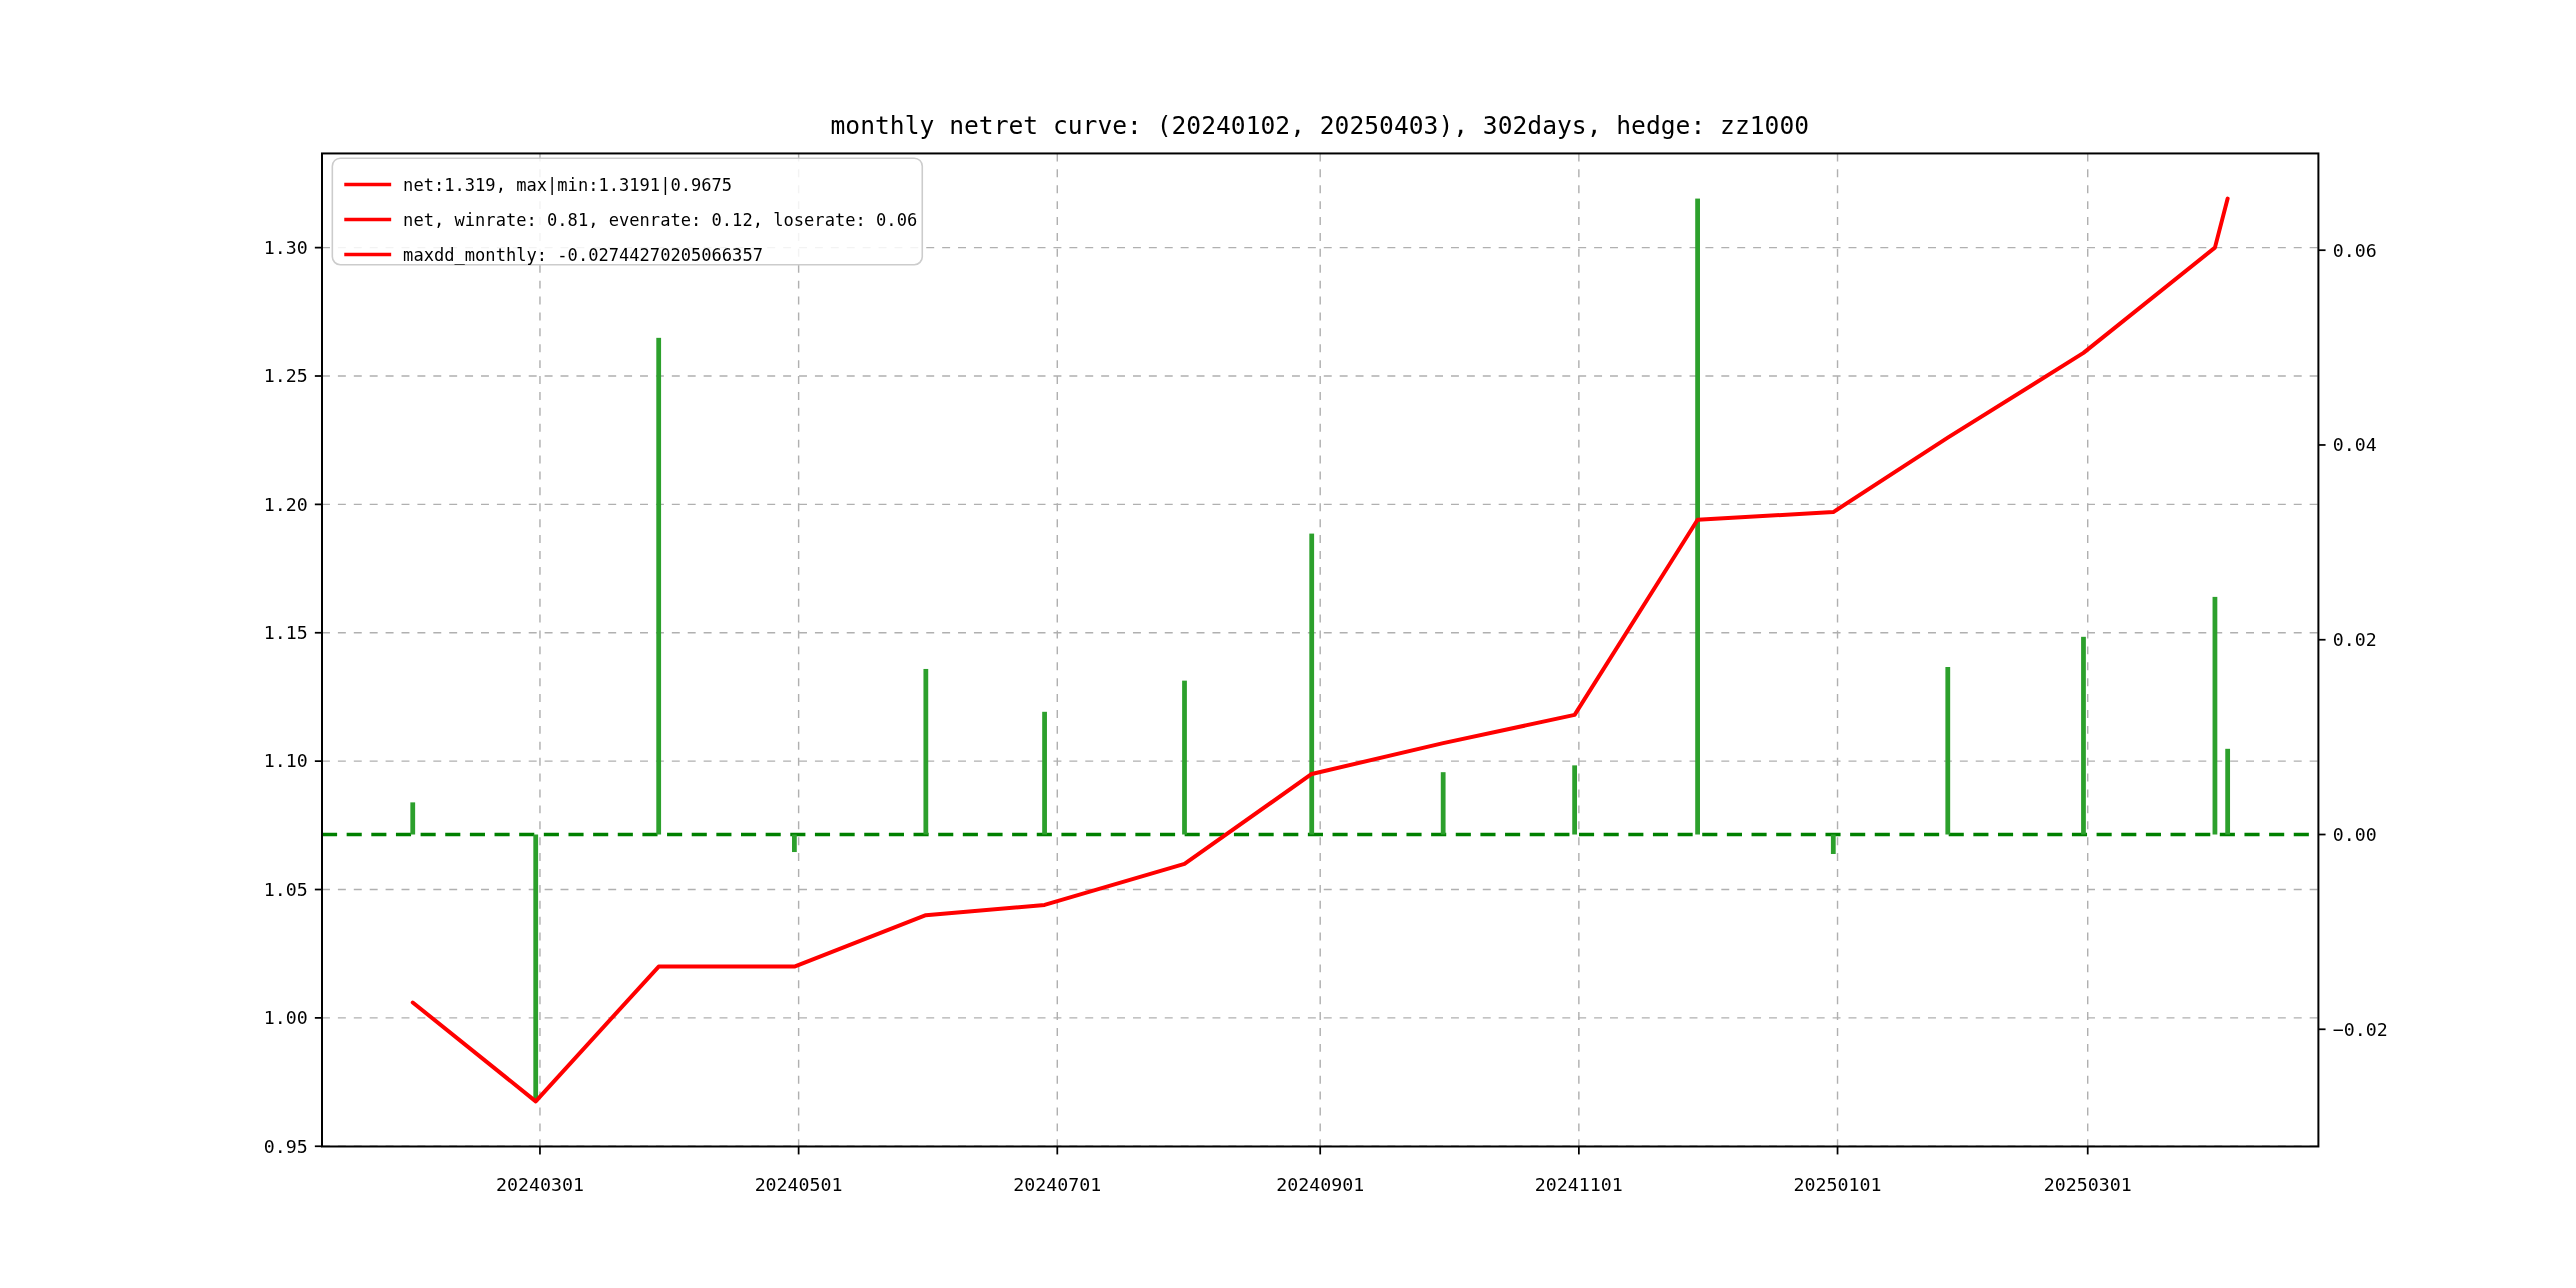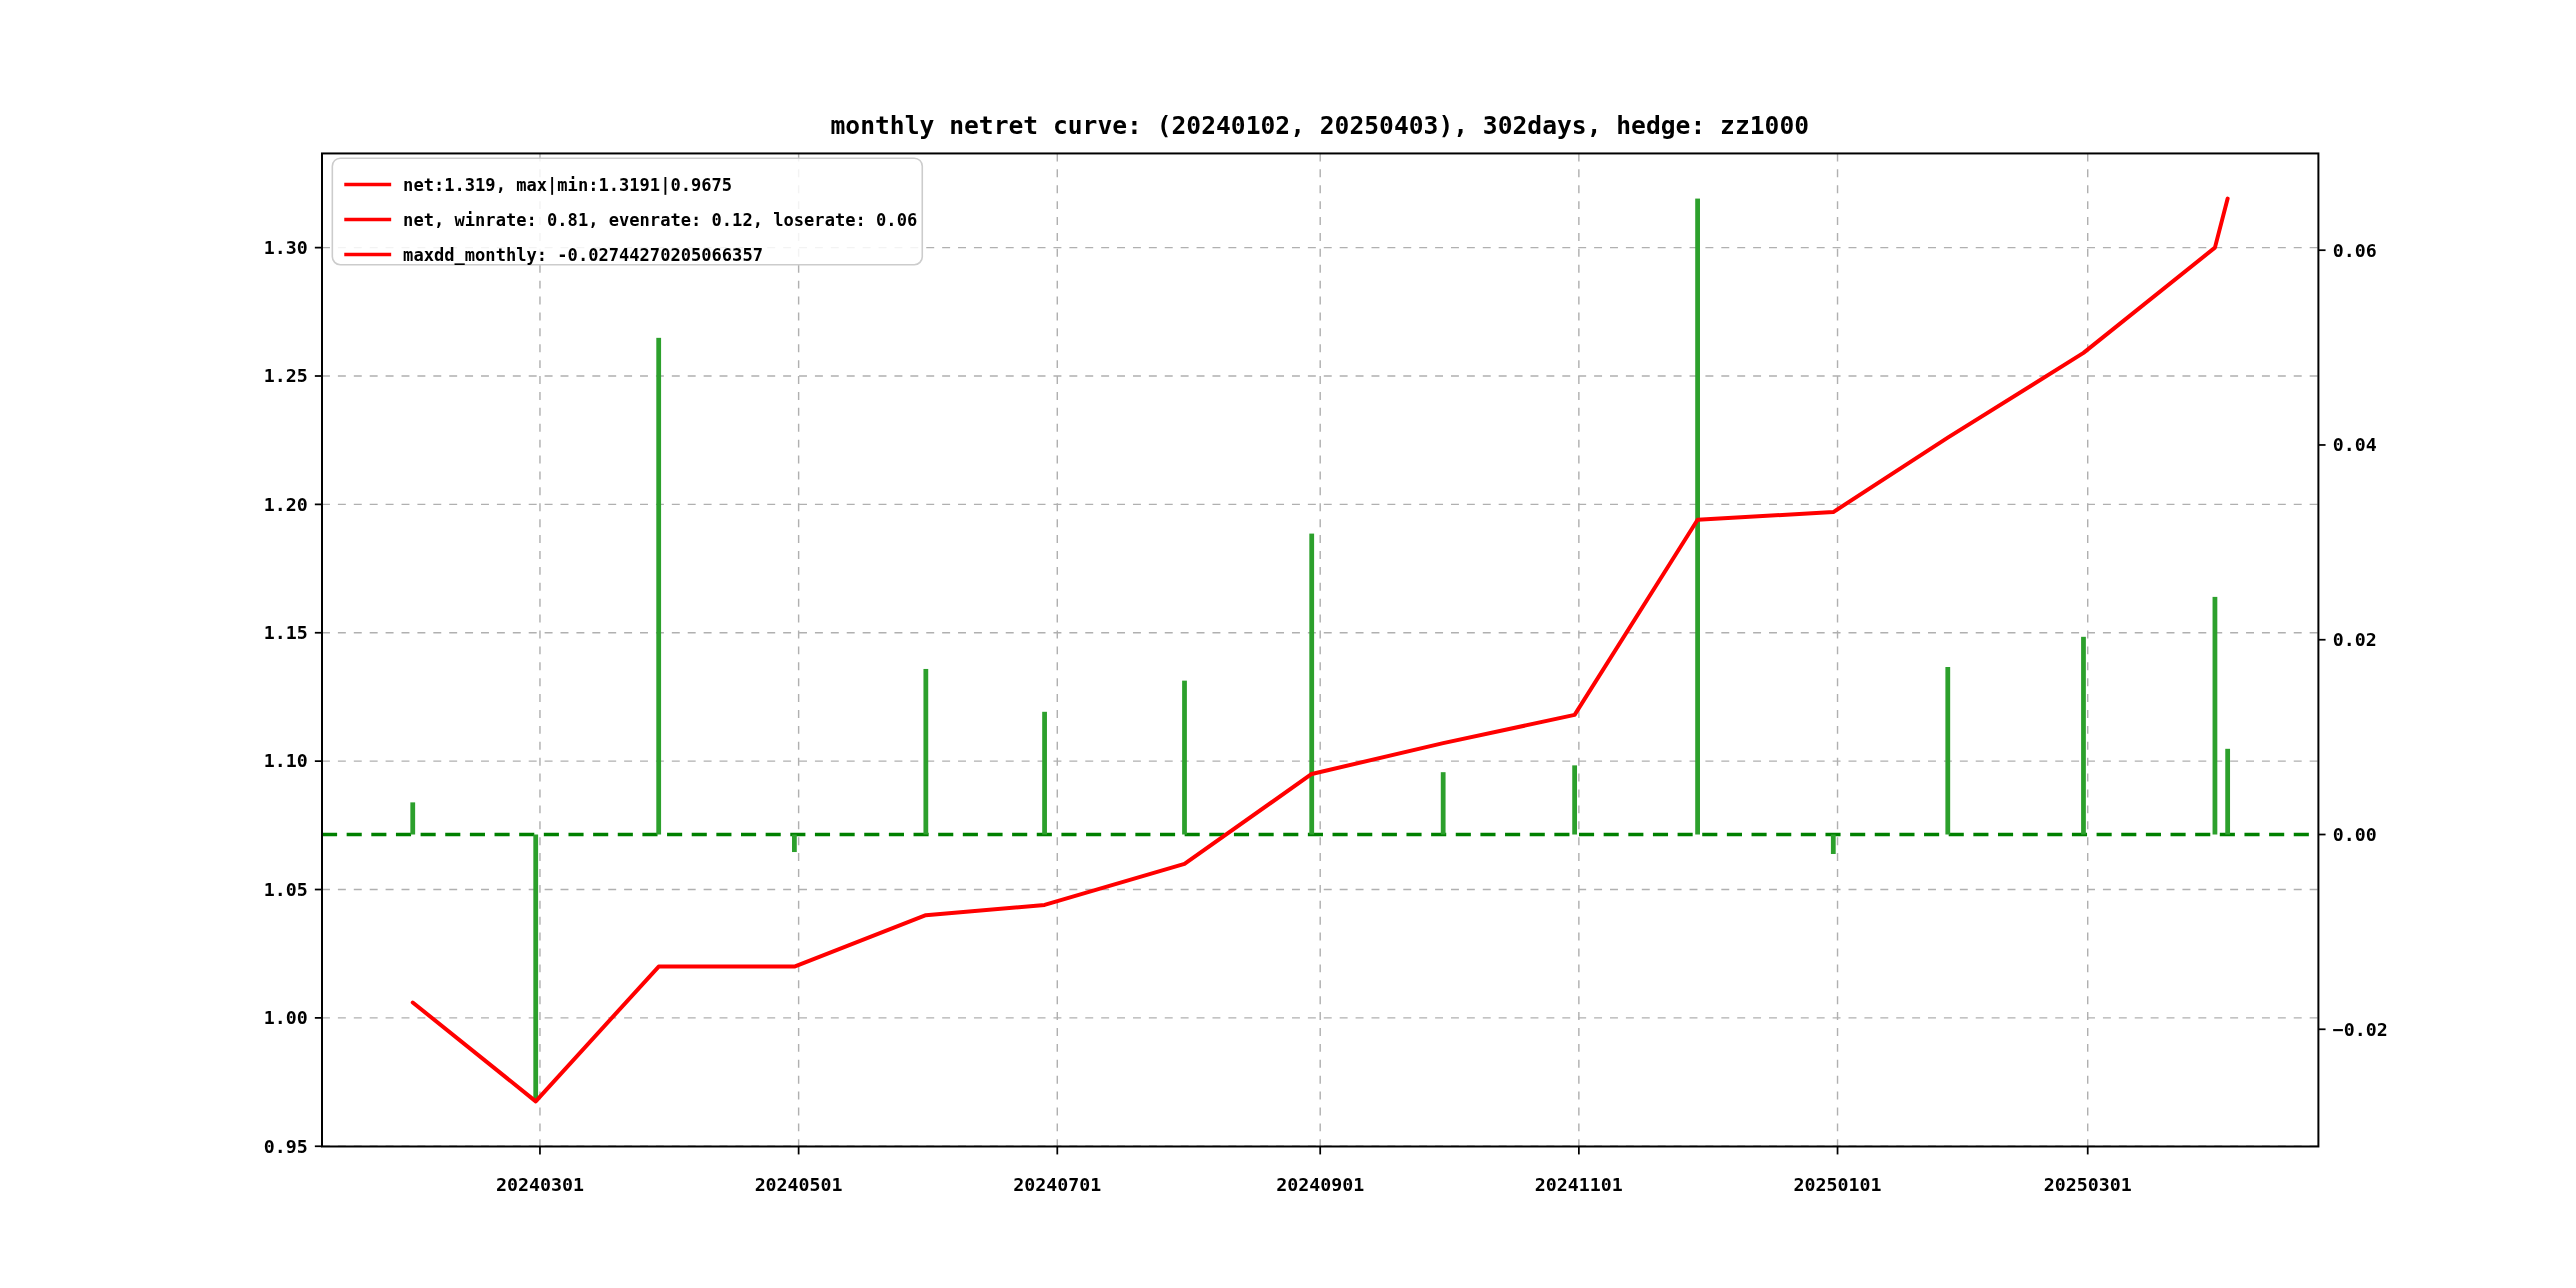--- a/index.html
+++ b/index.html
@@ -1,17 +1,17 @@
 <!DOCTYPE html>
 <html style="font-size:12.7px"><head>
 <meta charset="utf-8">
 <style>
   html,body{margin:0;padding:0;background:#ffffff;}
   body{width:2576px;height:1288px;position:relative;font-family:"DejaVu Sans Mono",monospace;}
-  #figure{position:absolute;inset:0;background:#ffffff;font-weight:bold;}
+  #figure{position:absolute;inset:0;background:#ffffff;}
   svg{display:block;}
   text{fill:#000000;}
   .title-text{font-size:31px;font-family:"DejaVu Sans Mono",monospace;}
   .tick-label{font-size:23px;font-family:"DejaVu Sans Mono",monospace;}
   .legend-label{font-size:21.5px;font-family:"DejaVu Sans Mono",monospace;}
 </style>
 </head>
 <body>
 
 <div id="figure">

